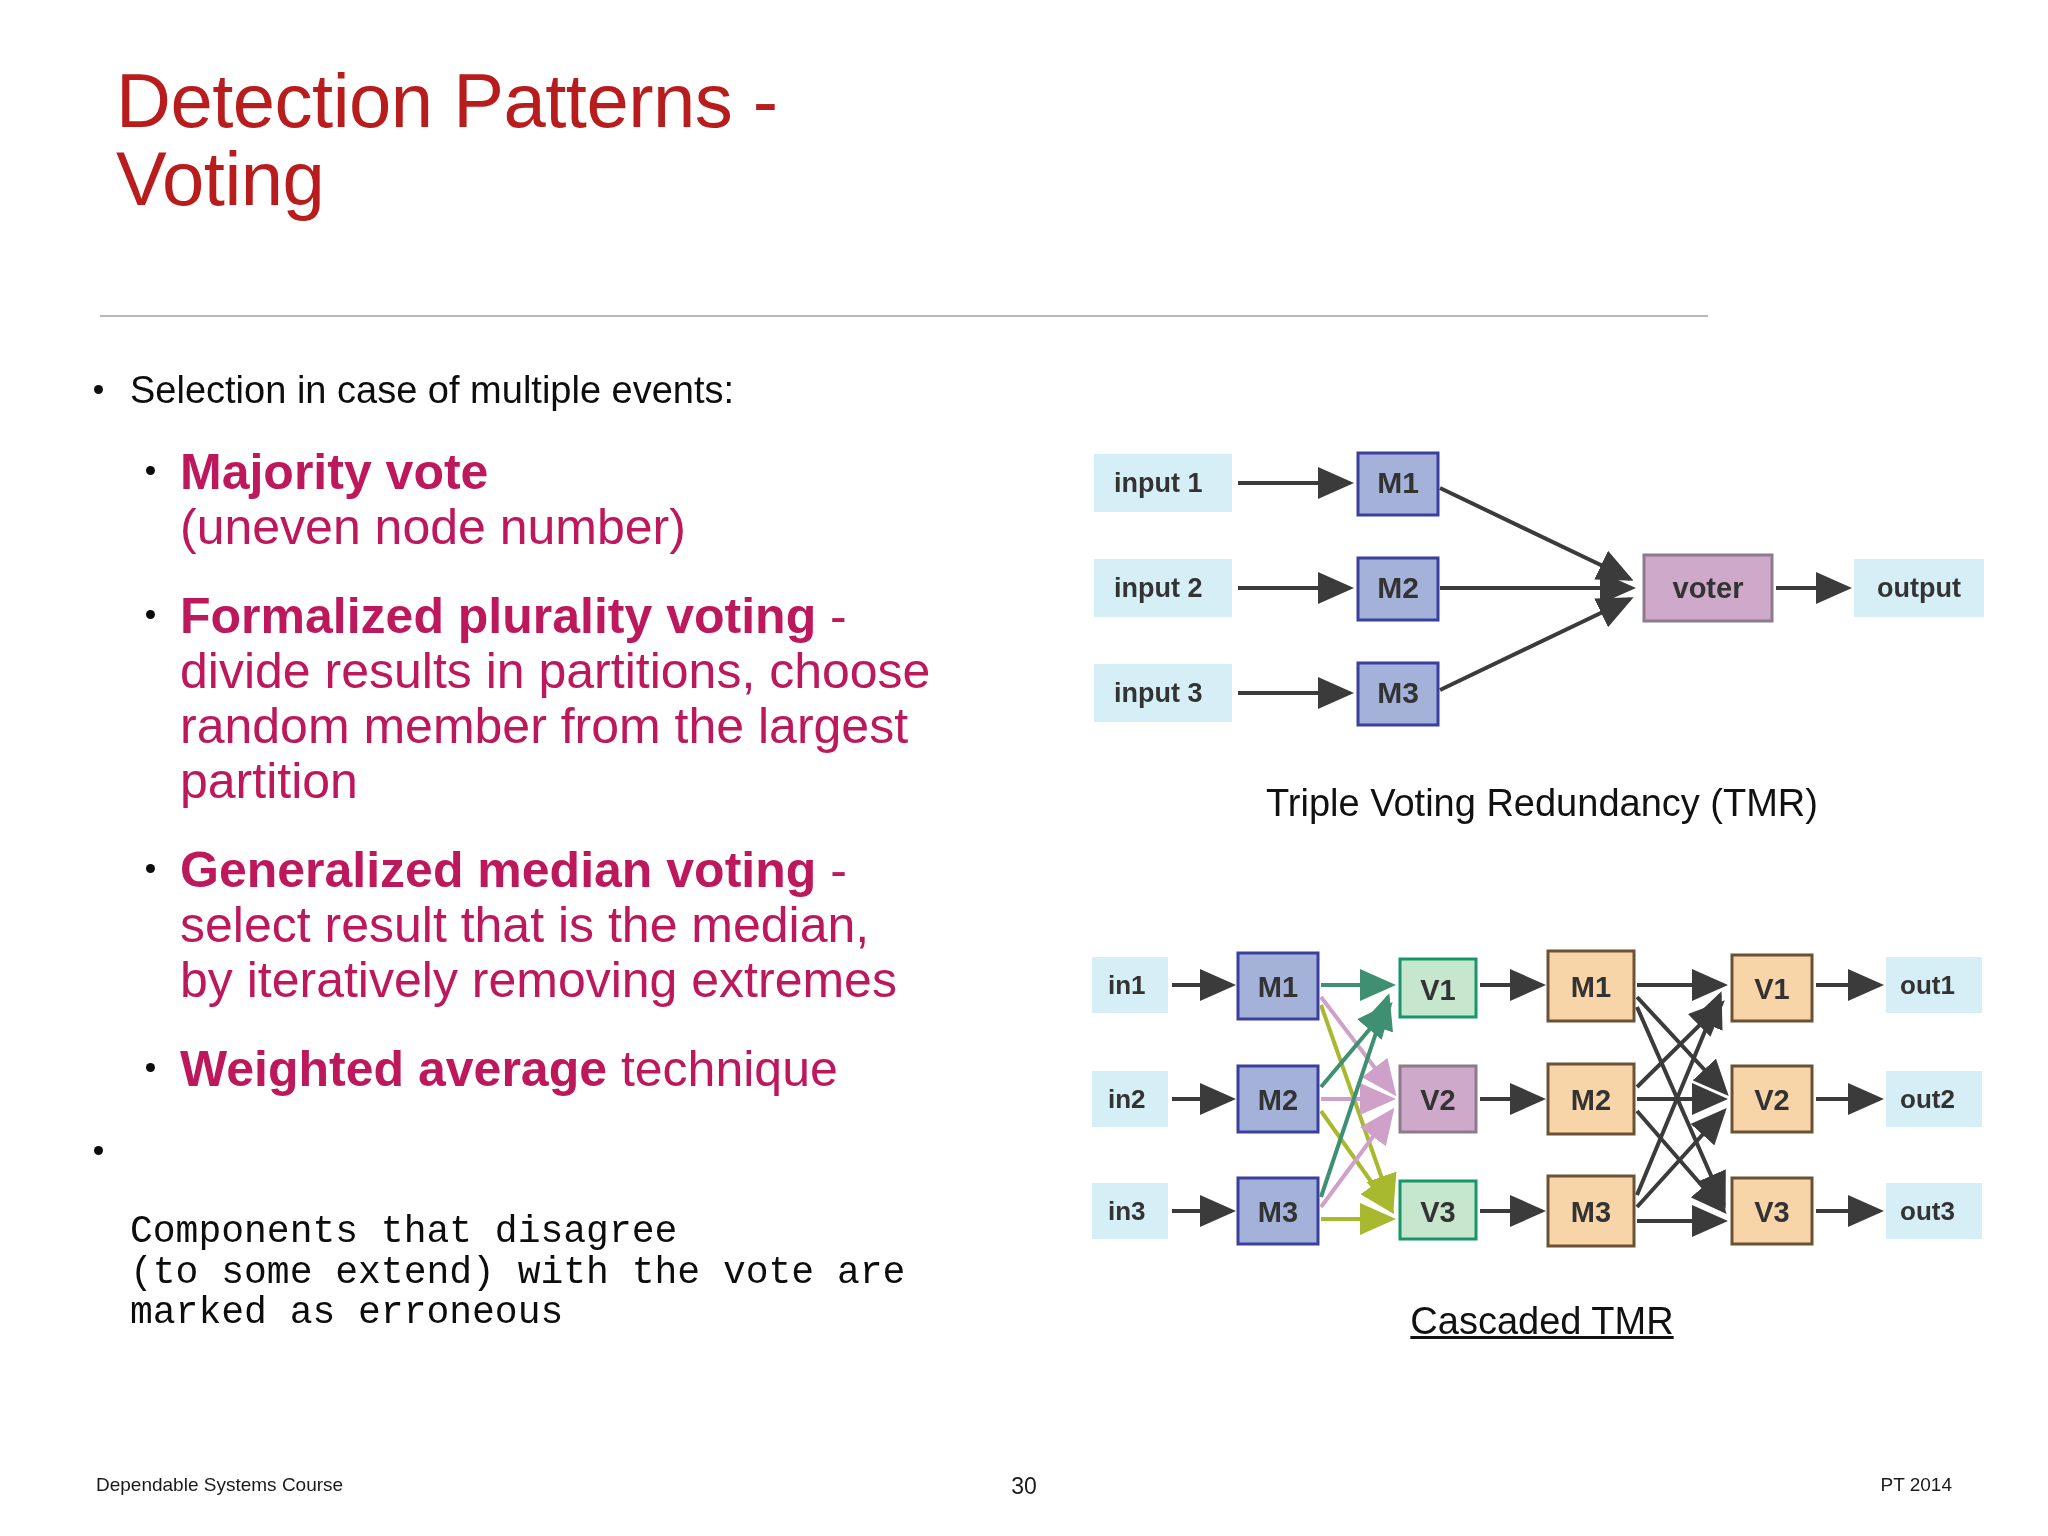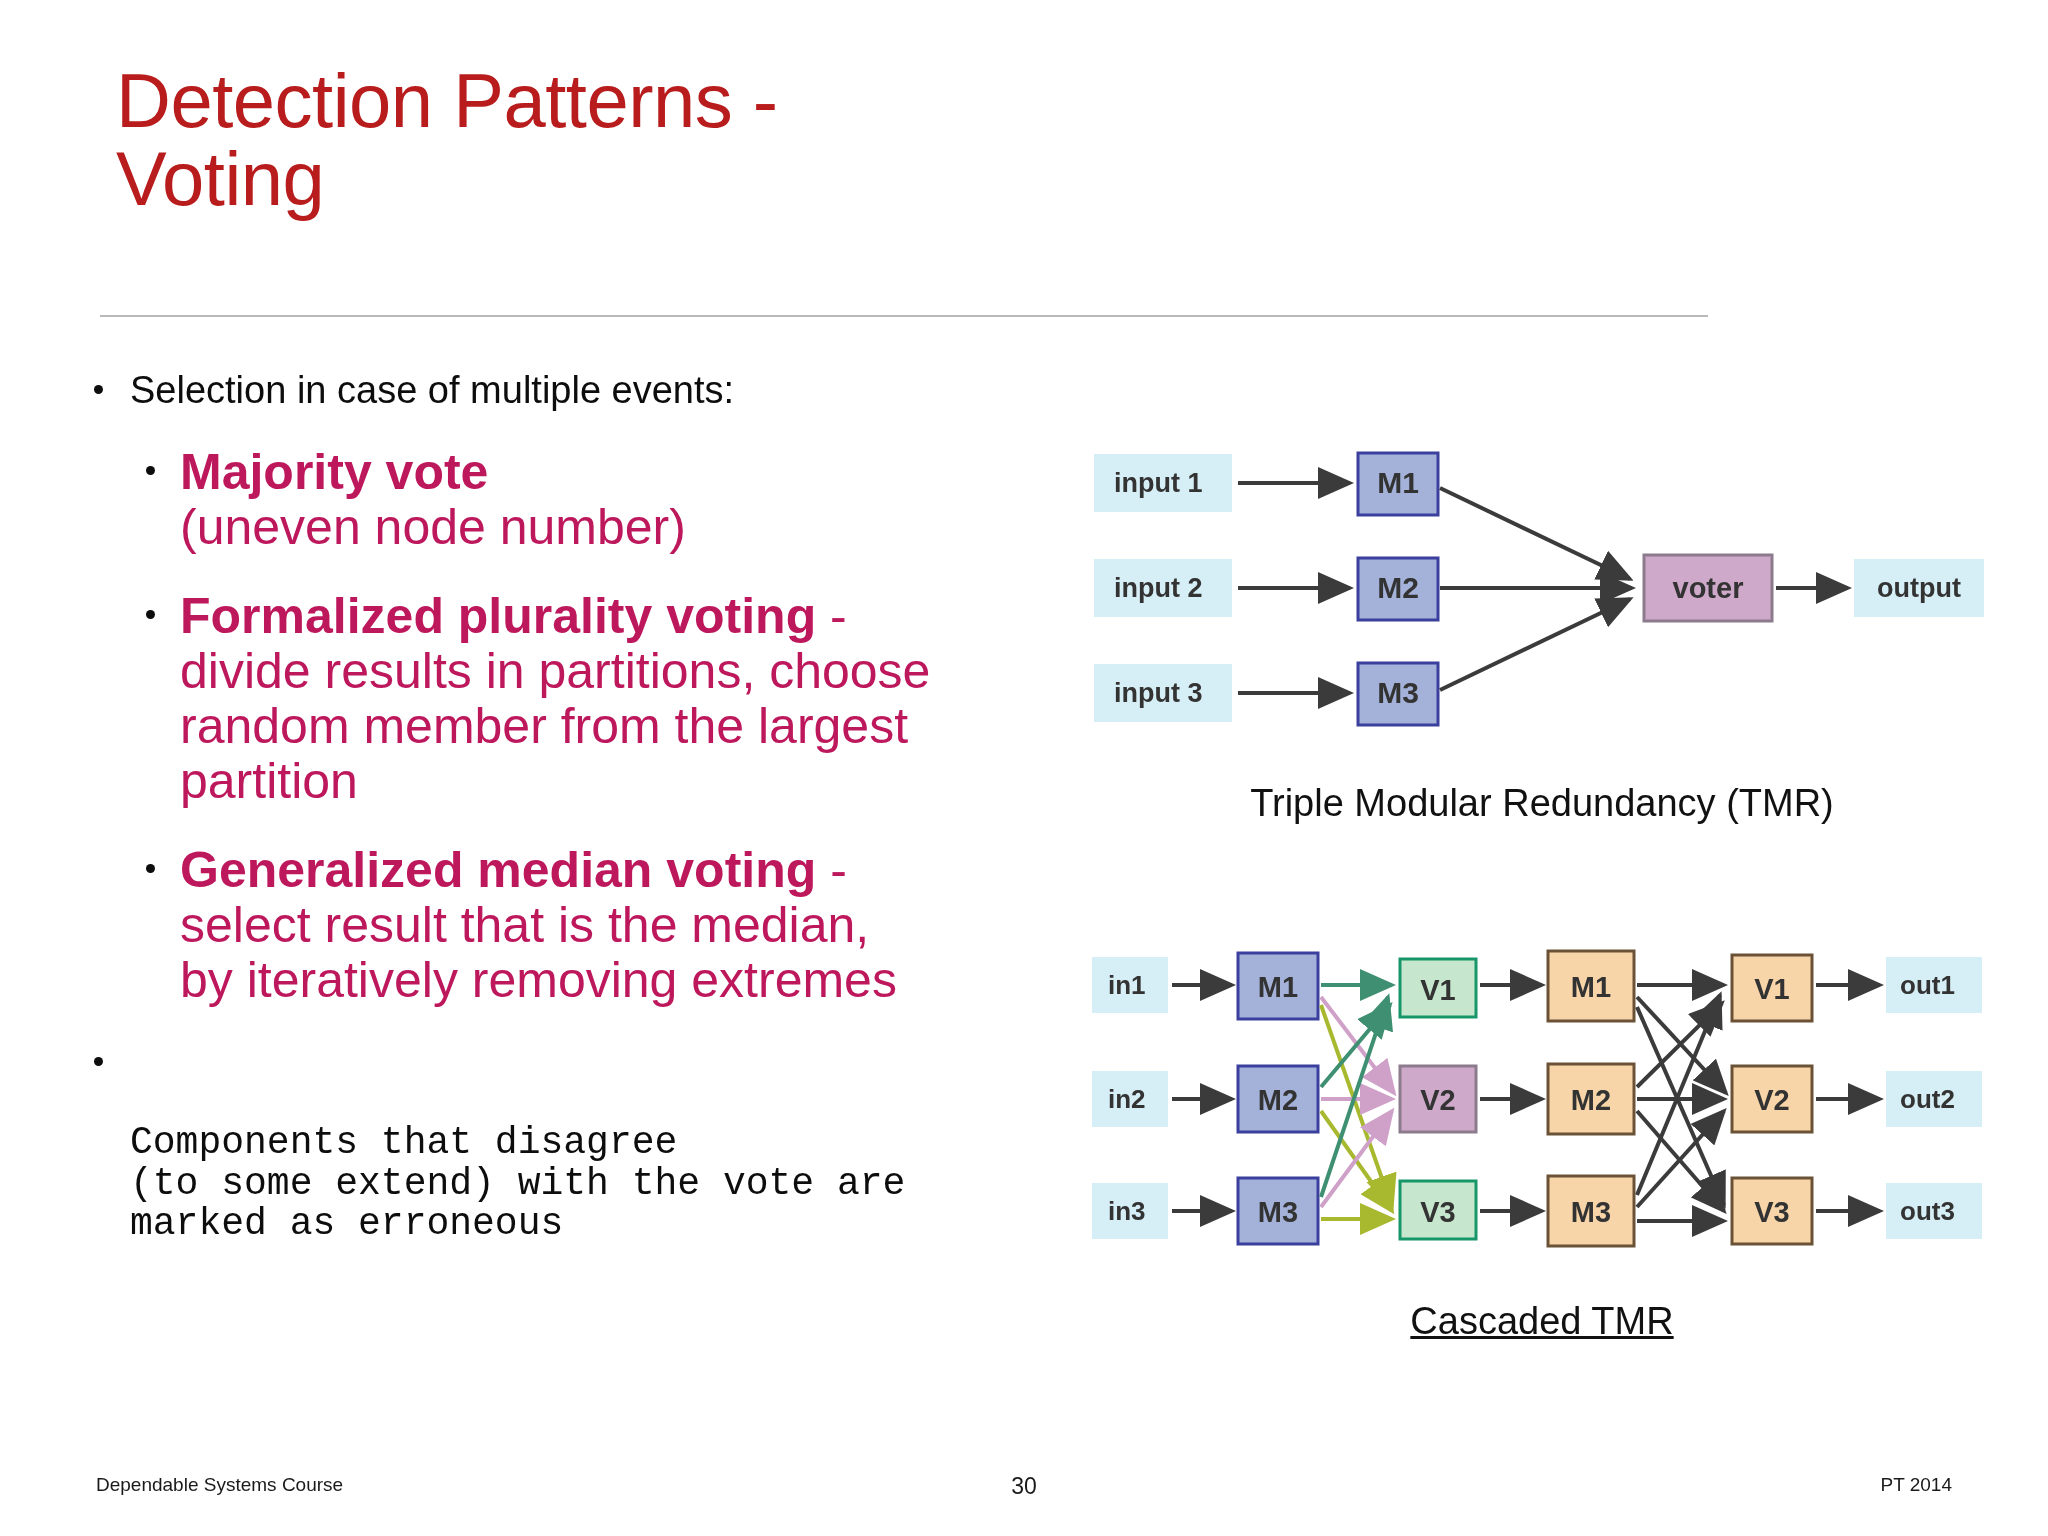--- a/index.html
+++ b/index.html
@@ -120,20 +120,24 @@
 partition</span>
   </div>
 
   <div class="lvl2">
     <span class="dot"></span>
     <span class="b">Generalized median voting</span><span> -</span>
     <span class="sub-text" style="white-space:pre-line;">select result that is the median,
 by iteratively removing extremes</span>
   </div>
 
+  <div class="lvl2">
+    <span class="dot"></span>
+    <span class="b">Weighted average</span><span> technique</span>
+  </div>
 
   <div class="lvl1" style="margin-top:26px;white-space:pre-line;font-family:Liberation Mono, monospace;">
     <span class="dot"></span>
     <span>Components that disagree
 (to some extend) with the vote are
 marked as erroneous</span>
   </div>
 
 </div>
 
@@ -184,21 +188,21 @@
   </g>
 
   <line x1="684" y1="148" x2="756" y2="148" stroke="#3b3b3b" stroke-width="4" marker-end="url(#ah-dark)"></line>
 
   <g>
     <rect x="762" y="119" width="130" height="58" fill="#d6eef5"></rect>
     <text x="827" y="157" text-anchor="middle" font-family="Liberation Sans, sans-serif" font-size="27" font-weight="700" fill="#333">output</text>
   </g>
 </svg>
 
-<div class="fig-caption" id="cap-tmr">Triple Modular Redundancy (TMR)</div>
+<div class="fig-caption" id="cap-tmr">Triple Voting Redundancy (TMR)</div>
 
 <svg id="fig-casc" viewBox="0 0 900 320">
   <defs>
     <marker id="c-dark" markerWidth="9" markerHeight="8" refX="8" refY="4" orient="auto">
       <path d="M0,0 L9,4 L0,8 z" fill="#3b3b3b"></path>
     </marker>
     <marker id="c-green" markerWidth="9" markerHeight="8" refX="8" refY="4" orient="auto">
       <path d="M0,0 L9,4 L0,8 z" fill="#3f8f72"></path>
     </marker>
     <marker id="c-pink" markerWidth="9" markerHeight="8" refX="8" refY="4" orient="auto">

